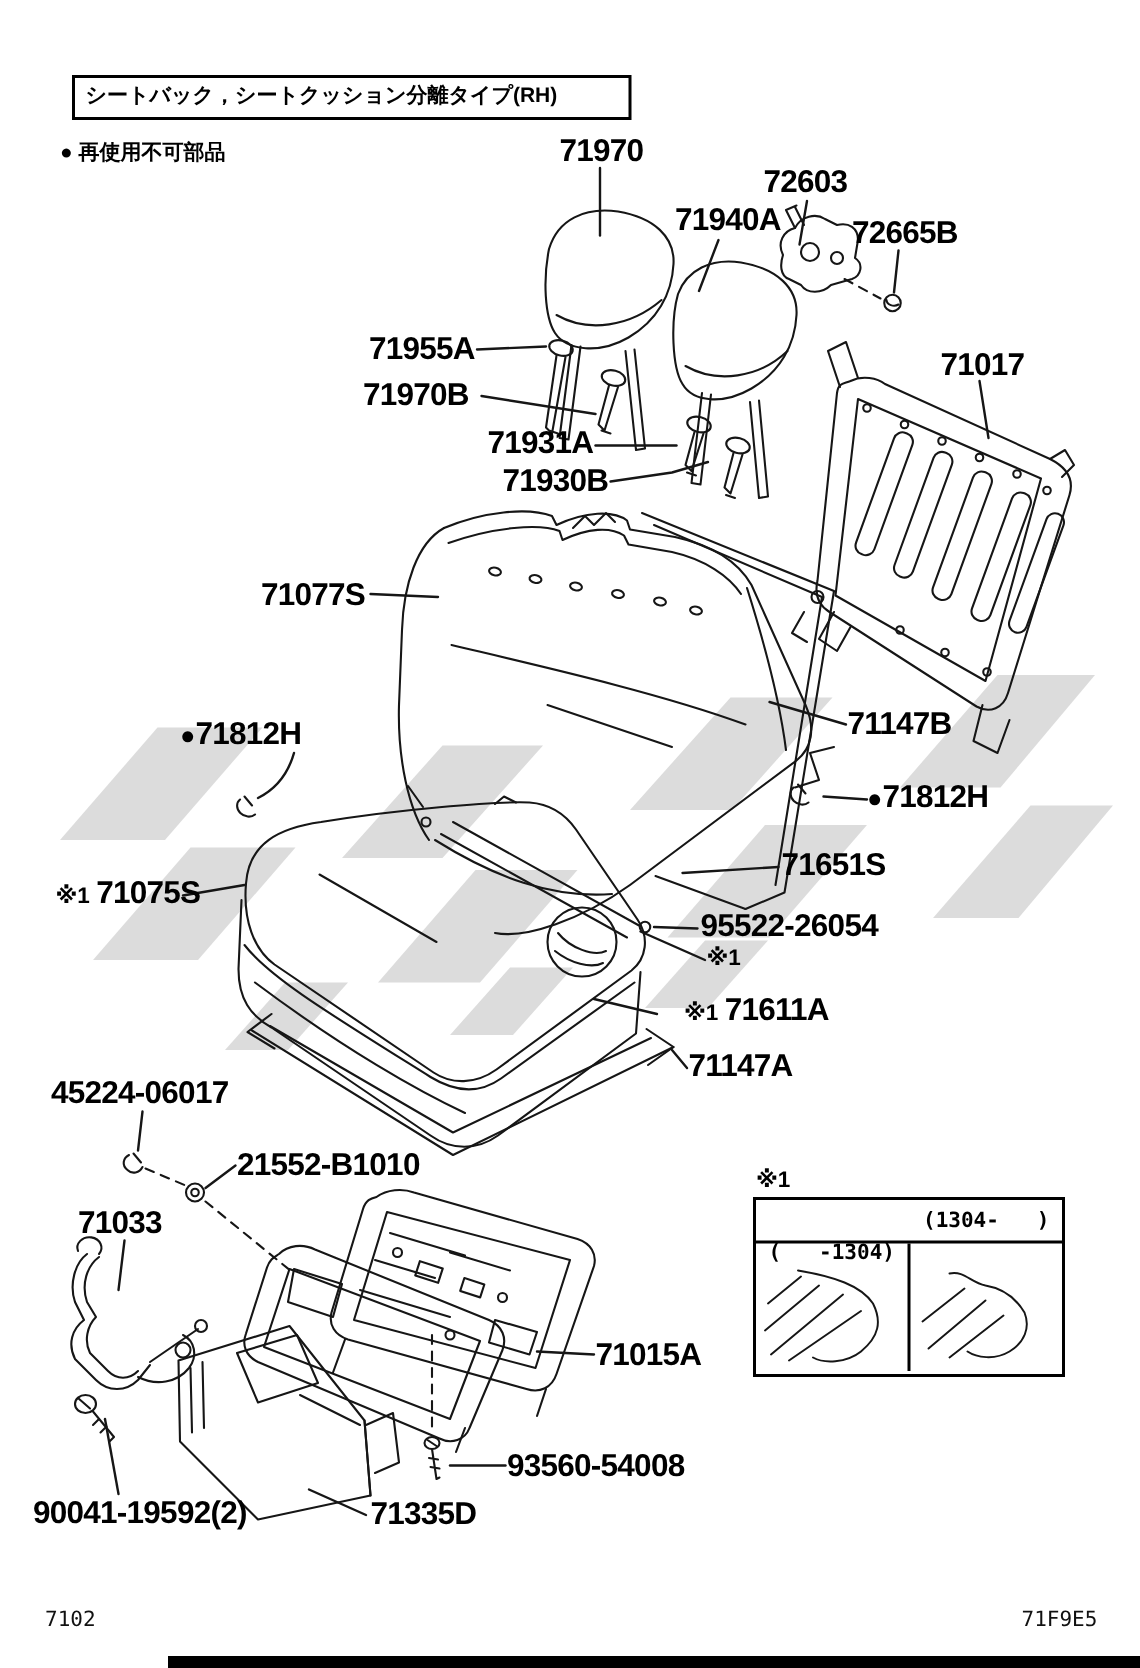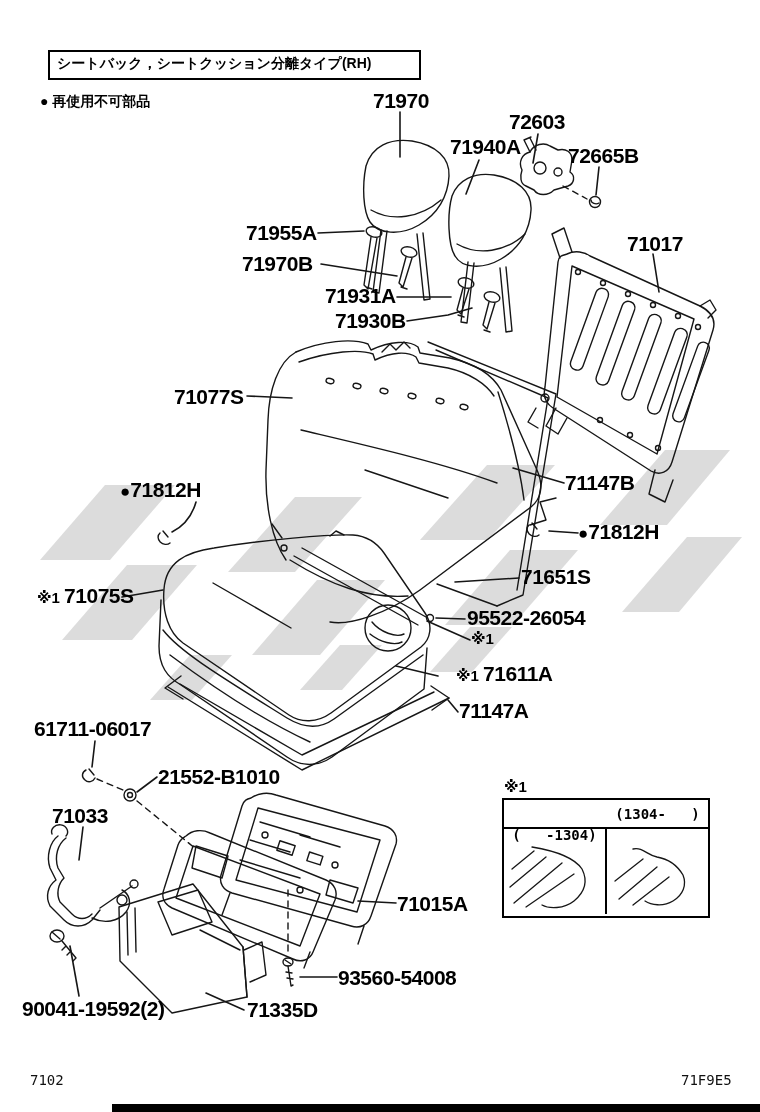--- a/index.html
+++ b/index.html
@@ -275,21 +275,21 @@
       <div class="lbl" style="left: 174px; top: 386px;"><span>71077S</span></div>
       <div class="lbl" style="left: 120px; top: 479px;"><span class="pre dot">●</span><span>71812H</span></div>
       <div class="lbl" style="left: 565px; top: 472px;"><span>71147B</span></div>
       <div class="lbl" style="left: 578px; top: 521px;"><span class="pre dot">●</span><span>71812H</span></div>
       <div class="lbl" style="left: 521px; top: 566px;"><span>71651S</span></div>
       <div class="lbl" style="left: 467px; top: 607px;"><span>95522-26054</span></div>
       <div class="lbl sm" style="left: 471px; top: 631px;"><span>※1</span></div>
       <div class="lbl" style="left: 456px; top: 663px;"><span class="pre">※1 </span><span>71611A</span></div>
       <div class="lbl" style="left: 459px; top: 700px;"><span>71147A</span></div>
       <div class="lbl" style="left: 18px; top: 585px; margin-left: 19px;"><span class="pre">※1 </span><span>71075S</span></div>
-      <div class="lbl" style="left: 34px; top: 718px;"><span>61711-06017</span></div>
+      <div class="lbl" style="left: 34px; top: 718px;"><span>45224-06017</span></div>
       <div class="lbl" style="left: 158px; top: 766px;"><span>21552-B1010</span></div>
       <div class="lbl" style="left: 52px; top: 805px;"><span>71033</span></div>
       <div class="lbl" style="left: 397px; top: 893px;"><span>71015A</span></div>
       <div class="lbl" style="left: 338px; top: 967px;"><span>93560-54008</span></div>
       <div class="lbl" style="left: 22px; top: 998px;"><span>90041-19592(2)</span></div>
       <div class="lbl" style="left: 247px; top: 999px; text-align: right;"><span>71335D</span></div>
       <div class="lbl sm" style="left: 504px; top: 779px;"><span>※1</span></div>
     </div>
 
   <div id="inset">

